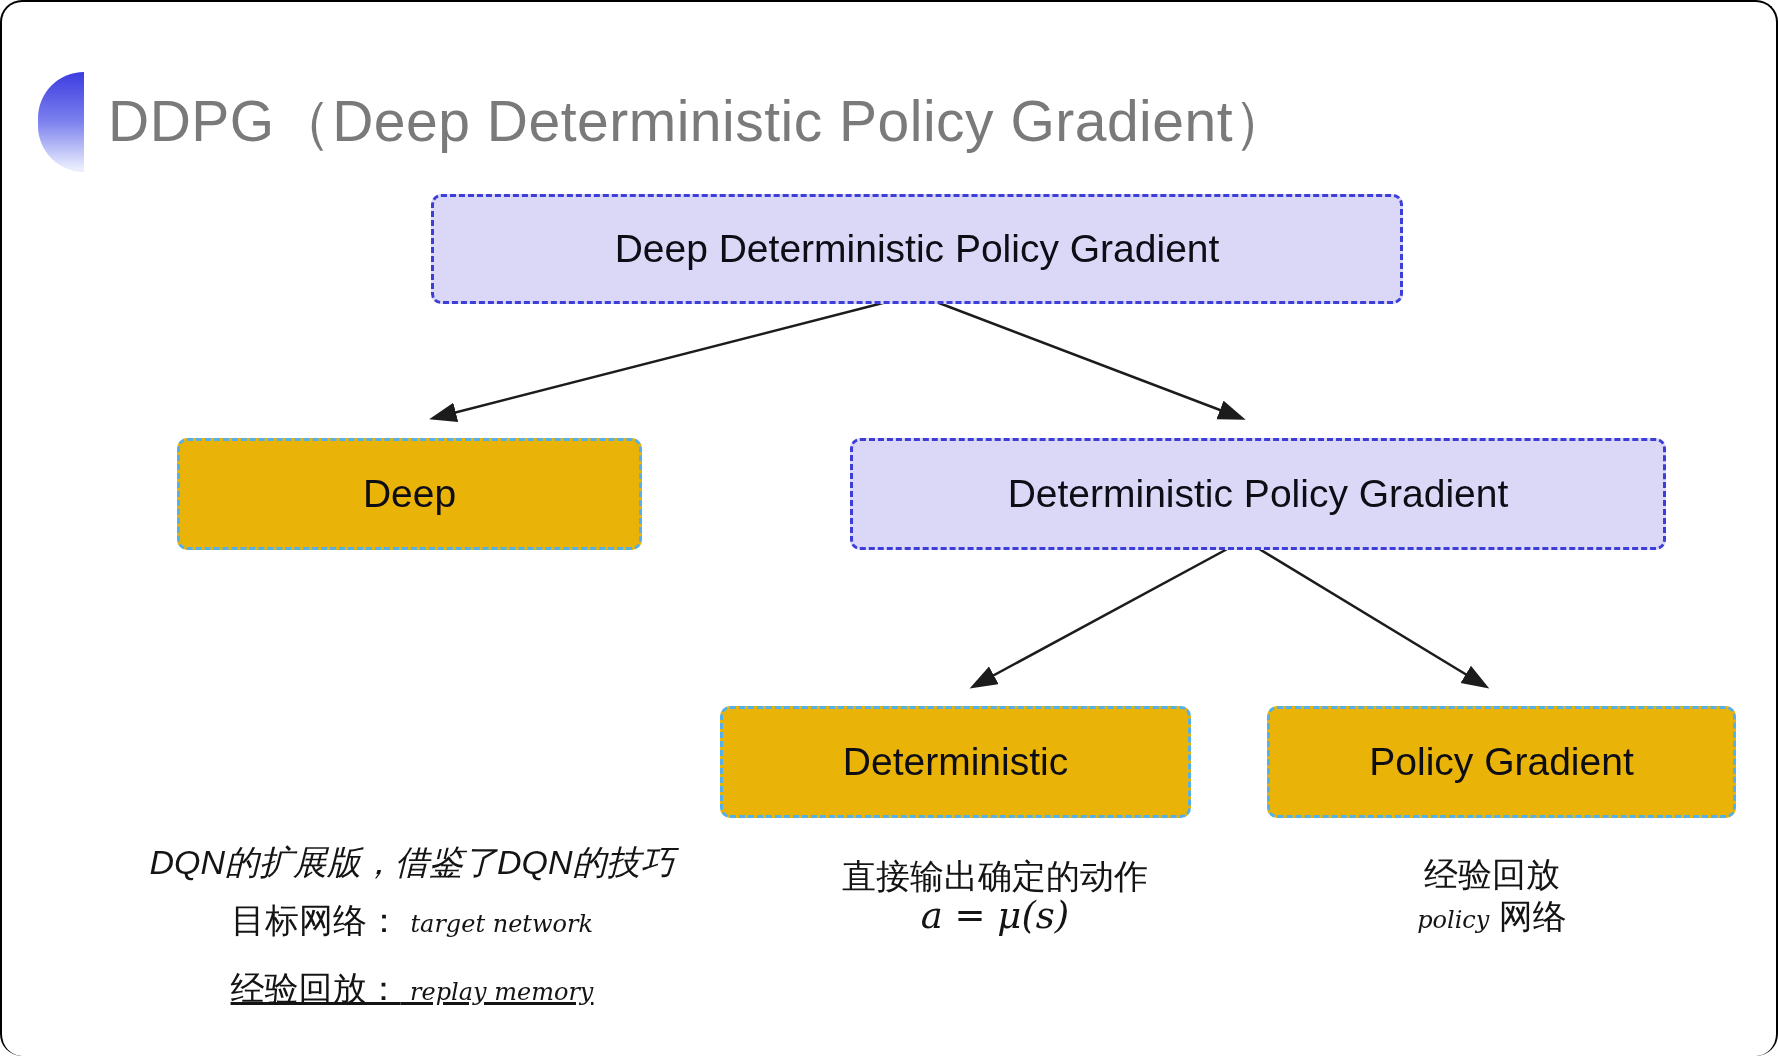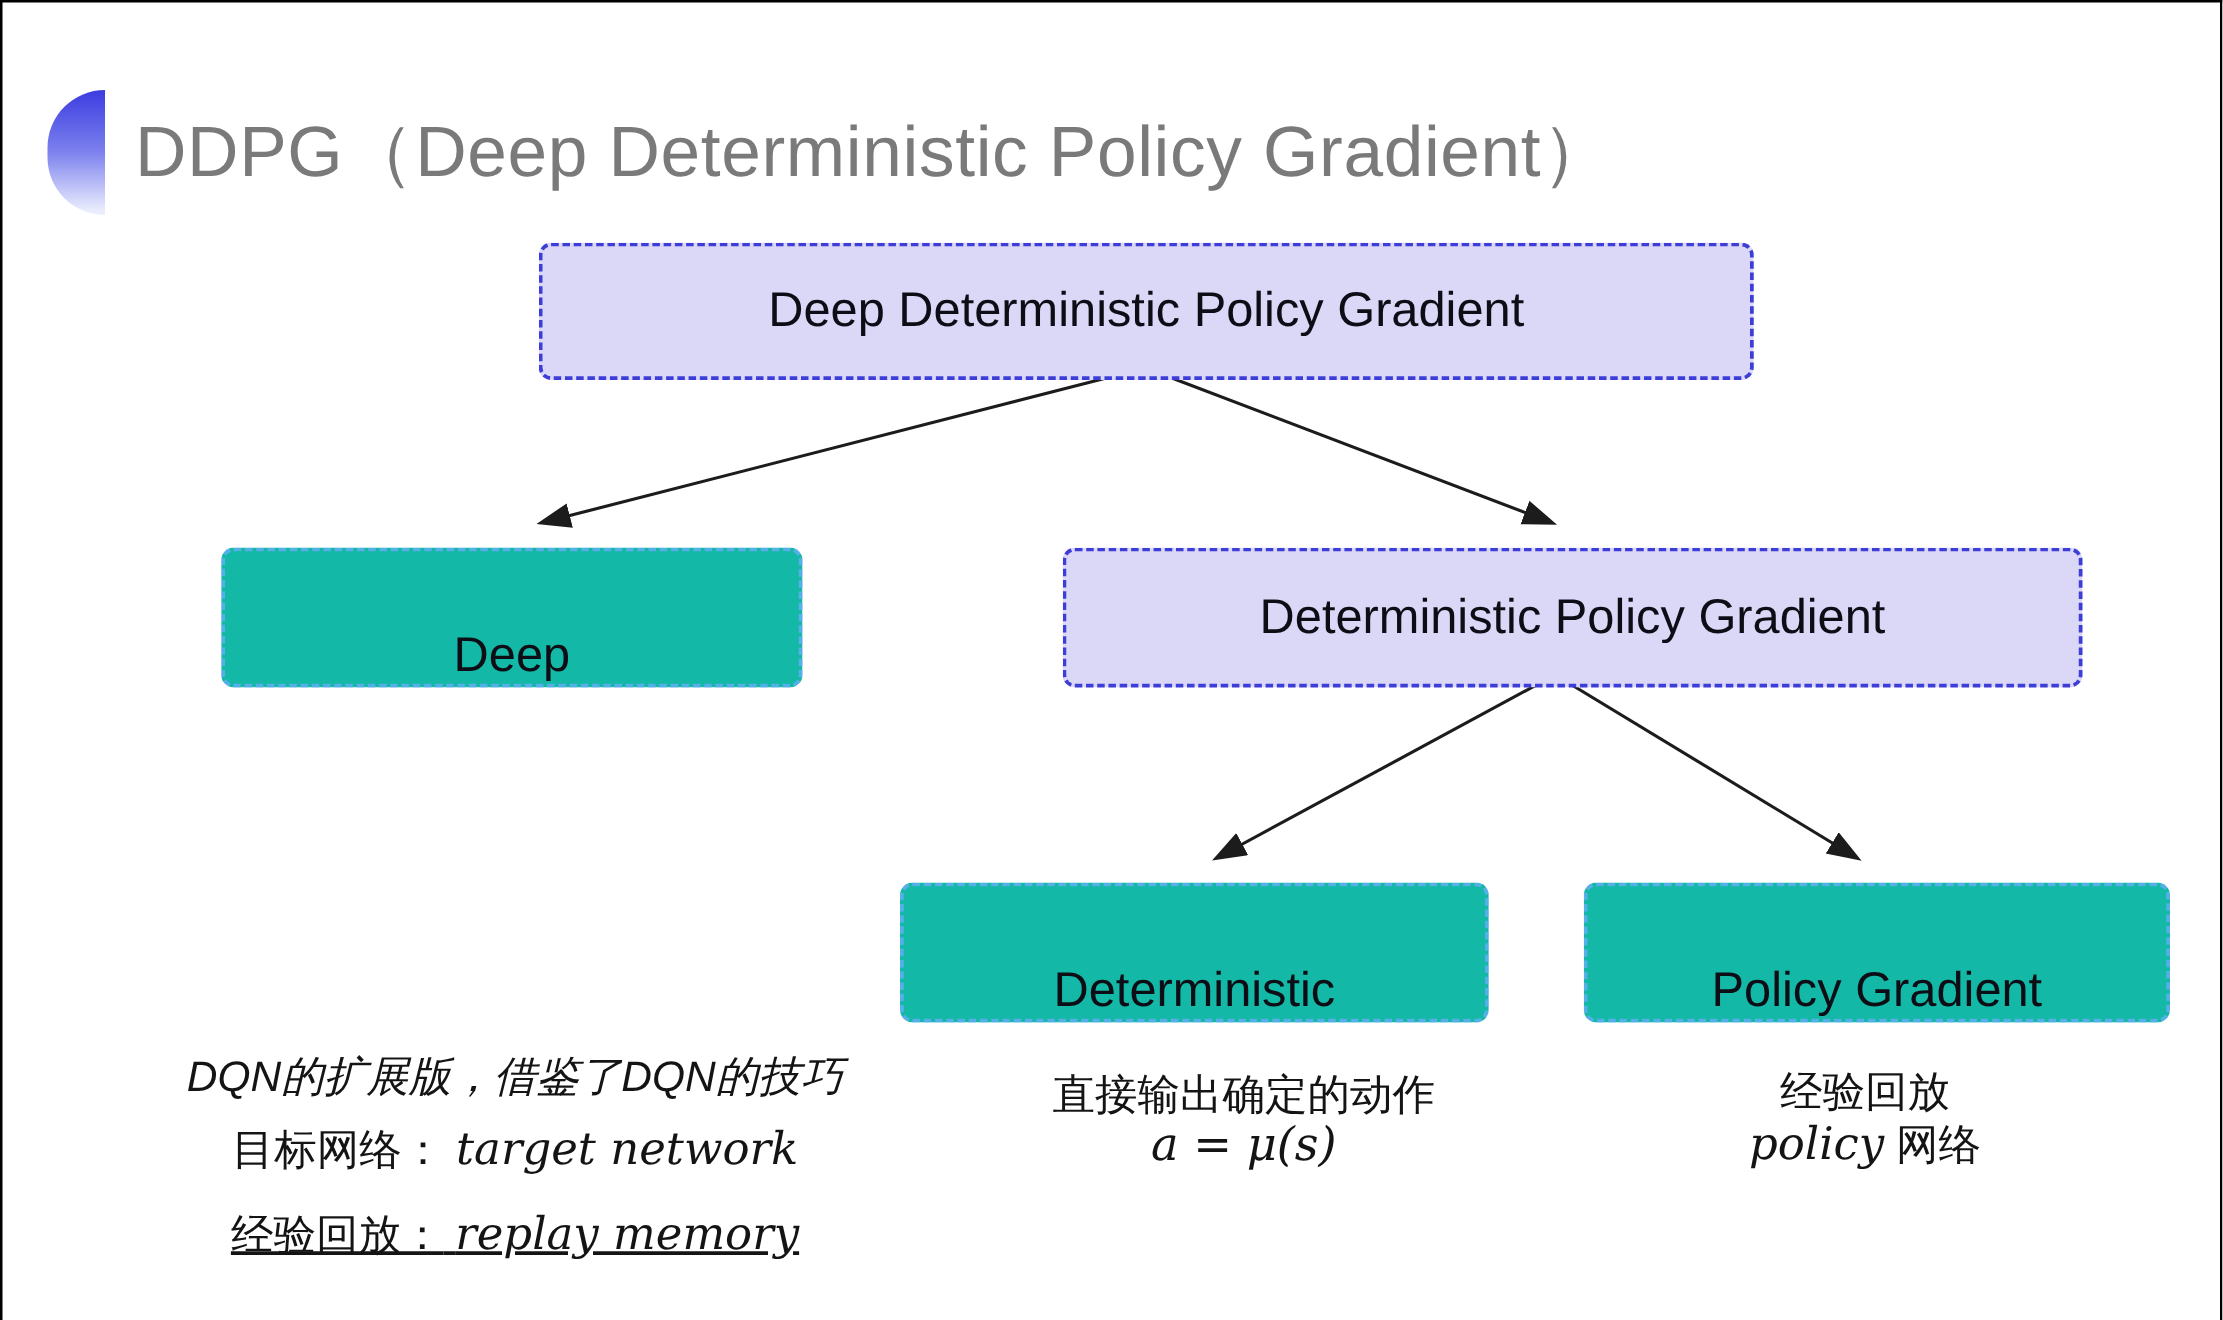--- a/index.html
+++ b/index.html
@@ -6,20 +6,21 @@
   #canvas {
     position:relative;
     width:1778px; height:1056px;
     background:#ffffff;
     box-sizing:border-box;
     border-top:2px solid #000;
     border-left:2px solid #000;
     border-right:2px solid #000;
     overflow:hidden;
     font-family:"Liberation Sans", sans-serif;
+    border-radius:22px;
   }
 
   
   .title-row { position:absolute; left:36px; top:70px; display:flex; align-items:center; gap:24px; }
   .bullet {
     width:46px; height:100px;
     border-radius:50px 0 0 50px;
     background:linear-gradient(180deg,#3c3ce0 0%, #7d82ee 50%, #e9ecfd 96%);
   }
   .page-title {
@@ -30,34 +31,34 @@
   .node {
     position:absolute;
     box-sizing:border-box;
     display:flex; align-items:center; justify-content:center;
     border-radius:10px;
     font-size:39px; color:#0d0d16;
     white-space:nowrap;
     margin-top:12px;
   }
   .node-lavender { background:#dbd7f7; border:3px dashed #3d3dd8; }
-  .node-cyan     { background:#14b8a6; border:3px dashed #54b0e6;align-items:flex-end; }
+  .node-cyan     { background:#eab308; border:3px dashed #54b0e6; }
 
   #node-ddpg { left:429px;  top:180px; width:972px; height:110px; }
   #node-deep { left:175px;  top:424px; width:465px; height:112px; }
   #node-dpg  { left:848px;  top:424px; width:816px; height:112px; }
   #node-det  { left:718px;  top:692px; width:471px; height:112px; }
   #node-pg   { left:1265px; top:692px; width:469px; height:112px; }
 
   
   #edges { position:absolute; left:0; top:0; width:1778px; height:1056px; pointer-events:none; }
 
   
   .note { position:absolute; text-align:center; color:#141414; font-size:34px; line-height:40px; white-space:nowrap; }
-  .note .ital { font-family:"DejaVu Serif","Liberation Serif",serif; font-style:italic; font-size:36px; }
+  .note .ital { font-family:"DejaVu Serif","Liberation Serif",serif; font-style:italic; font-size:24px; }
   #note-left-1  { left:140px;  top:840px; width:540px;font-style:italic; }
   #note-left-2  { left:140px;  top:898px; width:540px; }
   #note-left-3  { left:140px;  top:966px; width:540px;text-decoration:underline; }
   #note-mid-1   { left:783px;  top:854px; width:420px; }
   #note-mid-2   { left:783px;  top:894px; width:420px; font-family:"DejaVu Serif","Liberation Serif",serif; font-style:italic; font-size:37px;text-align:center; }
   #note-right-1 { left:1280px; top:852px; width:420px; }
   #note-right-2 { left:1280px; top:894px; width:420px; }
 </style>
 </head>
 <body>

